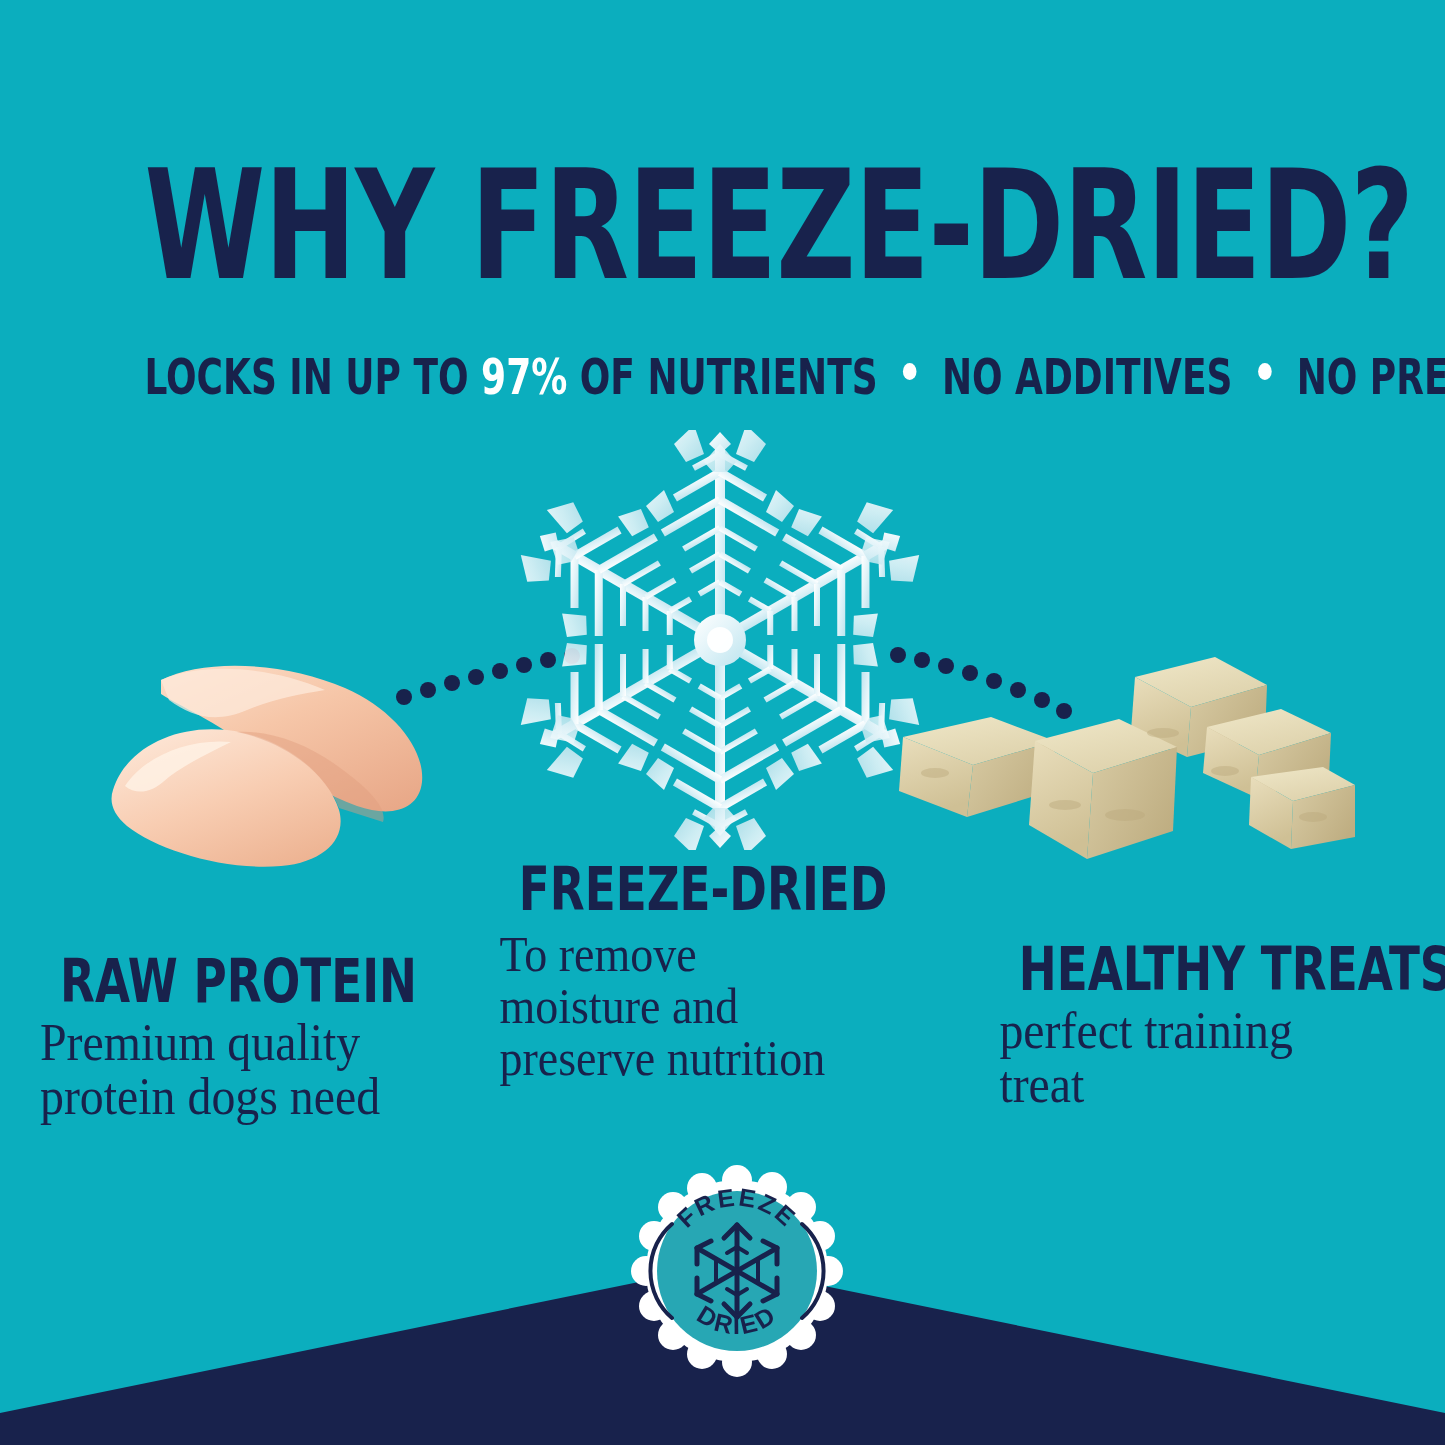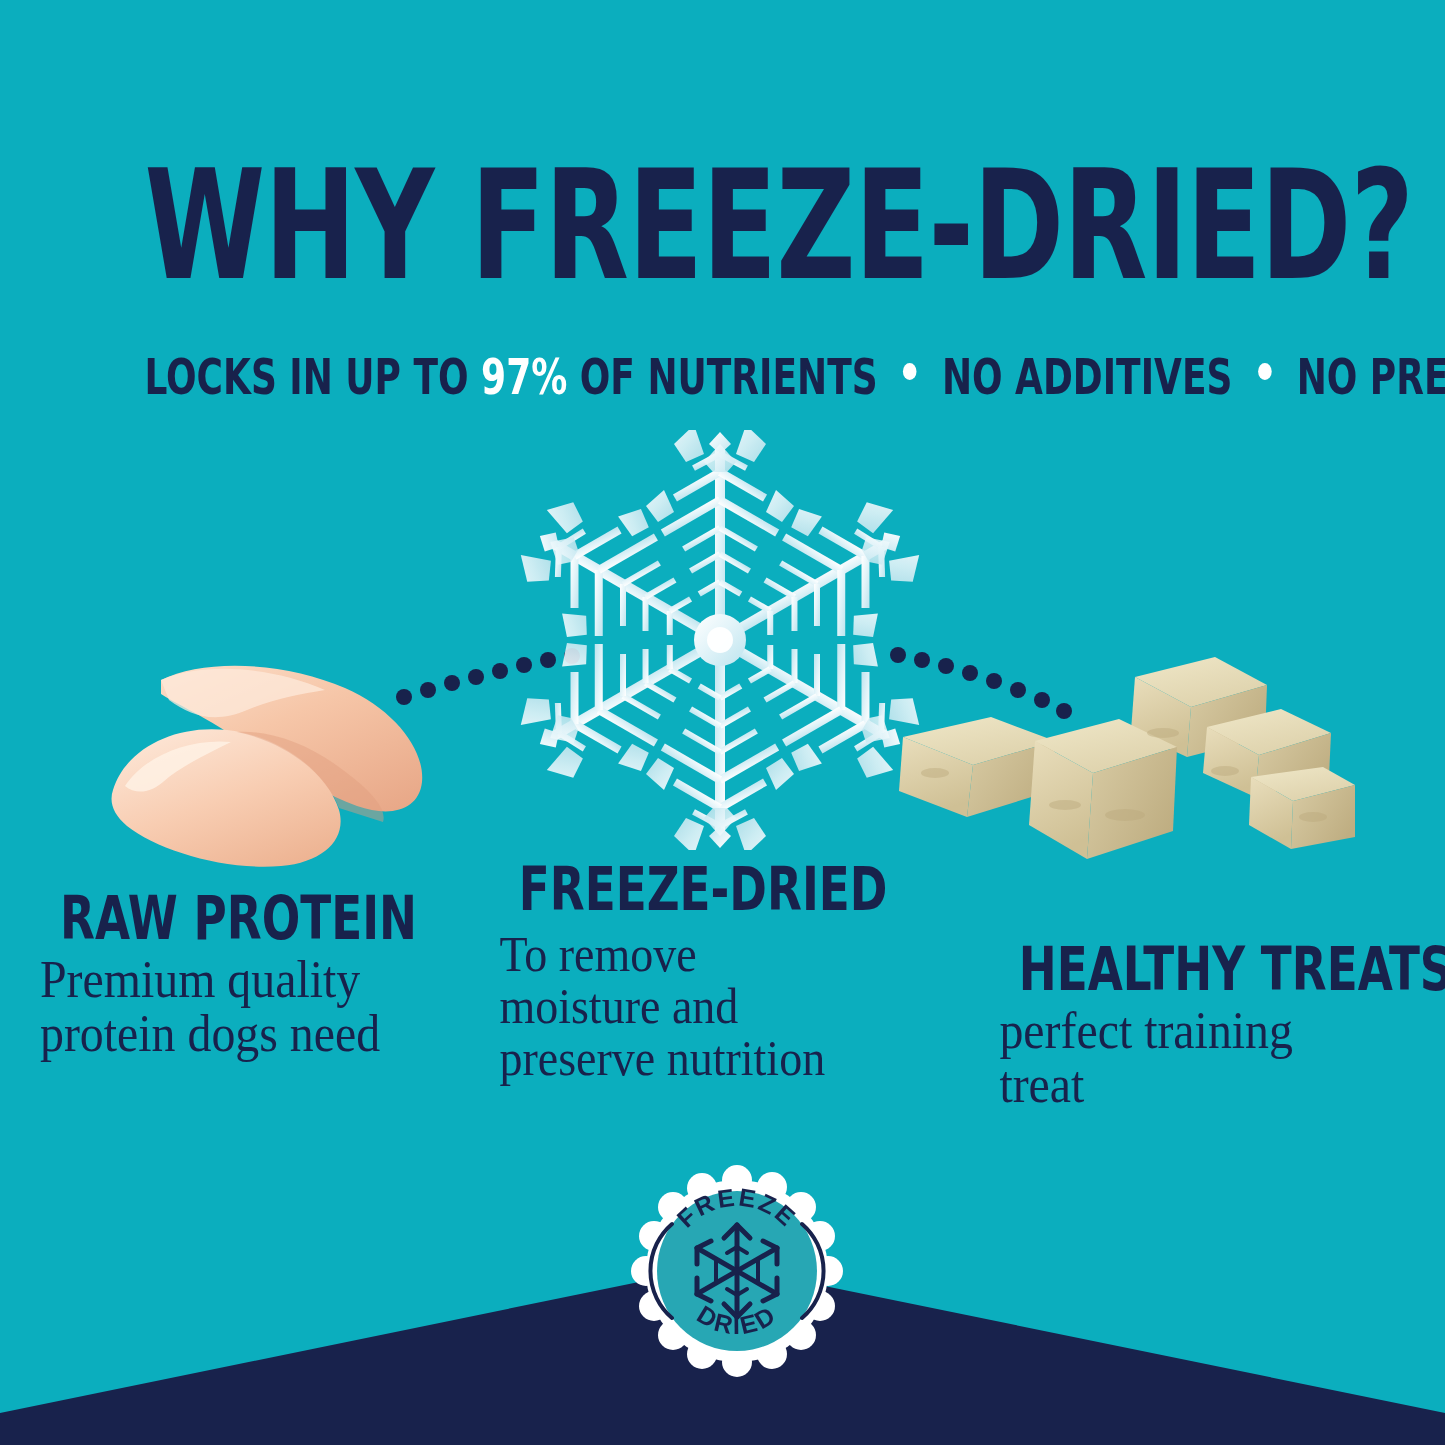--- a/index.html
+++ b/index.html
@@ -58,21 +58,21 @@
   
   .connectors { position:absolute; inset:0; z-index:2; }
 
   
   .snowflake { position:absolute; left:505px; top:430px; width:430px; height:420px; z-index:3; }
   .chicken   { position:absolute; left:95px;  top:650px; width:395px; height:245px; z-index:3; }
   .cubes     { position:absolute; left:895px; top:645px; width:460px; height:245px; z-index:3; }
 
   
   .col { position:absolute; text-align:left; color:#18224C; z-index:4; }
-  .col-left  { left:20px;   top:887px;  width:500px; }
+  .col-left  { left:20px;   top:950px;  width:500px; }
   .col-mid   { left:480px;  top:858px;  width:485px; }
   .col-right { left:980px;  top:938px;  width:485px; }
 
   .col h3 {
     font-family:"Liberation Sans Narrow","DejaVu Sans Condensed","Liberation Sans", sans-serif;
     font-weight:bold;
     font-size:60px;
     line-height:1.04;
     letter-spacing:0px;
     transform:scaleX(0.84);

